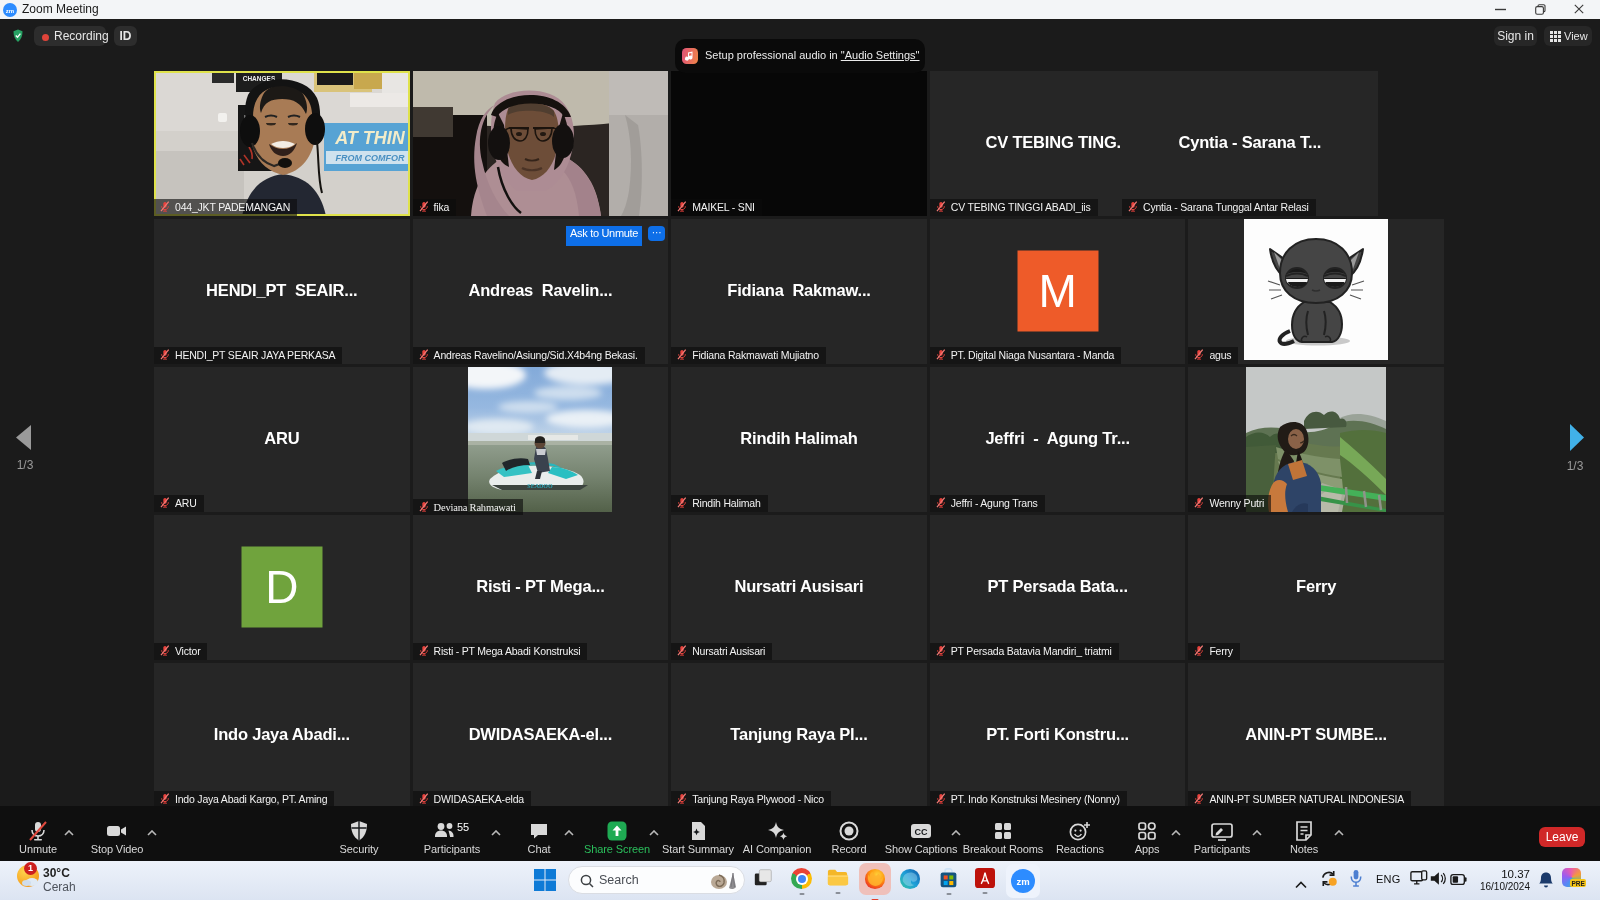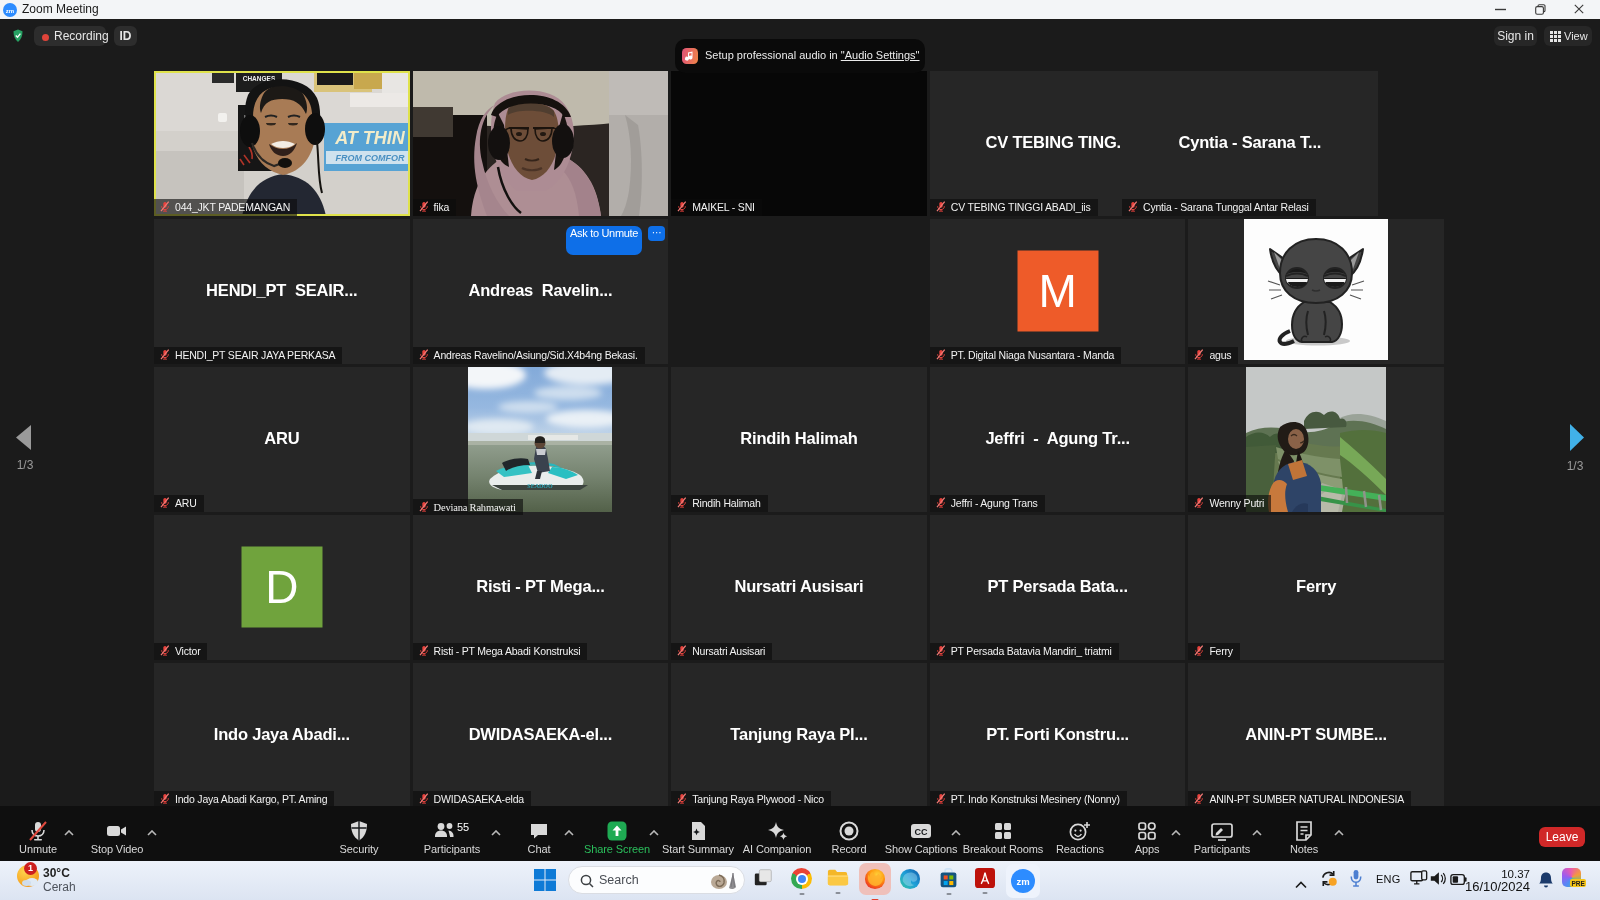--- a/index.html
+++ b/index.html
@@ -24,22 +24,22 @@
 .tile { position:absolute; background:#262626; overflow:hidden; }
 .tile.active { outline:2px solid #dfe24b; outline-offset:-2px; }
 .cname { position:absolute; left:0; right:0; top:50%; transform:translateY(-54%); text-align:center;
   color:#fff; font-size:16.5px; font-weight:bold; letter-spacing:-0.2px; }
 .ava { position:absolute; left:50%; top:50%; transform:translate(-50%,-50%); width:81px; height:81px;
   color:#fff; font-size:46px; text-align:center; line-height:81px; }
 .pc { position:absolute; left:50%; top:0; transform:translateX(-50%); height:100%; }
 .lbl { position:absolute; left:0; bottom:0; height:17px; max-width:100%; background:rgba(12,12,12,0.62);
   color:#f2f2f2; font-size:10.5px; letter-spacing:-0.2px; line-height:17px; padding:0 7px 8px 6px; white-space:nowrap; overflow:hidden; }
 .lbl .micr { vertical-align:-1.5px; margin-right:5px; }
-.ask { position:absolute; right:26px; top:7px; height:29px; background:#0e6fe8; color:#fff; font-size:11px;
-  line-height:15px; padding:0 4px; border-radius:7px; letter-spacing:-0.3px; }
+.ask { position:absolute; right:26px; top:7px; height:20px; background:#0e6fe8; color:#fff; font-size:11px;
+  line-height:15px; padding:0 4px; border-radius:0; letter-spacing:-0.3px; }
 .askd { position:absolute; right:3px; top:7px; width:17px; height:15px; background:#0e6fe8; color:#fff;
   font-size:10px; line-height:14px; text-align:center; border-radius:4px; }
 
 .nav { position:absolute; }
 
 #toolbar { position:absolute; left:0; top:787px; width:1600px; height:55px; background:#0f0f0f; }
 .tbi { position:absolute; top:0; width:0; }
 .tbic { position:absolute; left:0; top:14px; transform:translateX(-50%); }
 .tbl { position:absolute; left:0; top:37px; transform:translateX(-50%); font-size:11px; letter-spacing:-0.1px; white-space:nowrap; }
 .caret { position:absolute; top:24px; line-height:0; }
@@ -247,20 +247,32 @@
         <div class="lbl"><svg class="micr" width="10" height="11" viewBox="0 0 12 13">
             <g fill="#e8413c">
               <rect x="4" y="1" width="4" height="7" rx="2"></rect>
               <path d="M2 6.2c0 2.3 1.7 4 4 4s4-1.7 4-4" fill="none" stroke="#e8413c" stroke-width="1.2"></path>
               <rect x="5.4" y="10" width="1.2" height="2"></rect>
               <rect x="3.6" y="11.6" width="4.8" height="1"></rect>
             </g>
             <line x1="1.2" y1="12" x2="10.4" y2="0.6" stroke="#f07a76" stroke-width="1.5"></line>
           </svg><span>Andreas Ravelino/Asiung/Sid.X4b4ng Bekasi.</span></div>
       </div>
+<div class="tile" style="left:671.2px;top:199.6px;width:255.6px;height:145.1px;">
+        <div class="cname">Fidiana&nbsp; Rakmaw...</div>
+        <div class="lbl"><svg class="micr" width="10" height="11" viewBox="0 0 12 13">
+            <g fill="#e8413c">
+              <rect x="4" y="1" width="4" height="7" rx="2"></rect>
+              <path d="M2 6.2c0 2.3 1.7 4 4 4s4-1.7 4-4" fill="none" stroke="#e8413c" stroke-width="1.2"></path>
+              <rect x="5.4" y="10" width="1.2" height="2"></rect>
+              <rect x="3.6" y="11.6" width="4.8" height="1"></rect>
+            </g>
+            <line x1="1.2" y1="12" x2="10.4" y2="0.6" stroke="#f07a76" stroke-width="1.5"></line>
+          </svg><span>Fidiana Rakmawati Mujiatno</span></div>
+      </div>
 <div class="tile" style="left:929.8px;top:199.6px;width:255.6px;height:145.1px;">
         <div class="ava" style="background:#ee5b29">M</div>
         <div class="lbl"><svg class="micr" width="10" height="11" viewBox="0 0 12 13">
             <g fill="#e8413c">
               <rect x="4" y="1" width="4" height="7" rx="2"></rect>
               <path d="M2 6.2c0 2.3 1.7 4 4 4s4-1.7 4-4" fill="none" stroke="#e8413c" stroke-width="1.2"></path>
               <rect x="5.4" y="10" width="1.2" height="2"></rect>
               <rect x="3.6" y="11.6" width="4.8" height="1"></rect>
             </g>
             <line x1="1.2" y1="12" x2="10.4" y2="0.6" stroke="#f07a76" stroke-width="1.5"></line>
@@ -861,21 +873,21 @@
 <div class="tr" style="left:1429px;top:870px"><svg width="18" height="17" viewBox="0 0 20 18">
         <path d="M2 6.5 h4 l5-4.5 v14 l-5-4.5 h-4 Z" fill="#1b1b1b"></path>
         <path d="M13.5 5 a6 6 0 0 1 0 8 M15.8 3 a9 9 0 0 1 0 12" fill="none" stroke="#1b1b1b" stroke-width="1.4"></path>
       </svg></div>
 <div class="tr" style="left:1450px;top:872px"><svg width="17" height="13" viewBox="0 0 19 14">
         <rect x="1" y="1.5" width="15" height="11" rx="2.5" fill="none" stroke="#1b1b1b" stroke-width="1.5"></rect>
         <rect x="3" y="3.5" width="6" height="7" rx="1" fill="#1b1b1b"></rect>
         <rect x="16.5" y="4.5" width="2" height="5" rx="1" fill="#1b1b1b"></rect>
       </svg></div>
 <div class="tr" style="left:1478px;top:869px;width:52px;text-align:right;font-size:11.5px;color:#111;line-height:10px">10.37</div>
-<div class="tr" style="left:1458px;top:881px;width:72px;text-align:right;font-size:13px;color:#111;line-height:11px">16/10/2024</div>
+<div class="tr" style="left:1458px;top:881px;width:72px;text-align:right;font-size:10px;color:#111;line-height:11px">16/10/2024</div>
 <div class="tr" style="left:1538px;top:871px"><svg width="16" height="18" viewBox="0 0 16 18">
         <path d="M8 1.5 c3 0 5 2.2 5 5.5 c0 3 .8 4.6 1.8 5.6 H1.2 c1-1 1.8-2.6 1.8-5.6 c0-3.3 2-5.5 5-5.5 Z" fill="#1b3a6b"></path>
         <path d="M6 14.5 a2 2 0 0 0 4 0" fill="#1b3a6b"></path>
       </svg></div>
 <div class="tr" style="left:1562px;top:868px">
       <div style="width:19px;height:19px;border-radius:5px;background:conic-gradient(from 210deg,#4e8df5,#9a5cf0,#e85ab0,#f59a3c,#57c48a,#4e8df5)"></div>
       <div style="position:absolute;left:8px;top:11px;background:#f5c518;color:#1b1b1b;font-size:6.5px;font-weight:bold;padding:0.5px 1.5px;border-radius:2px">PRE</div>
     </div>
 
 </div>

